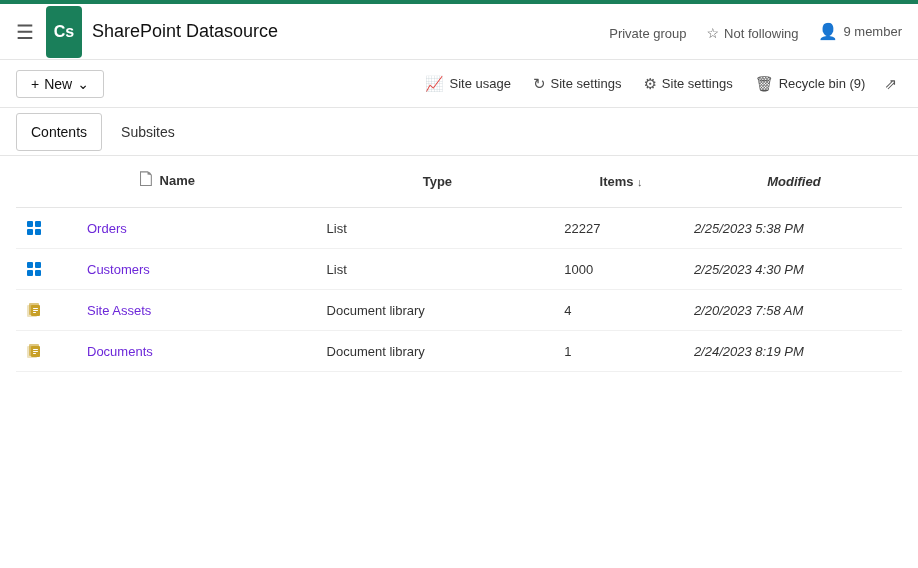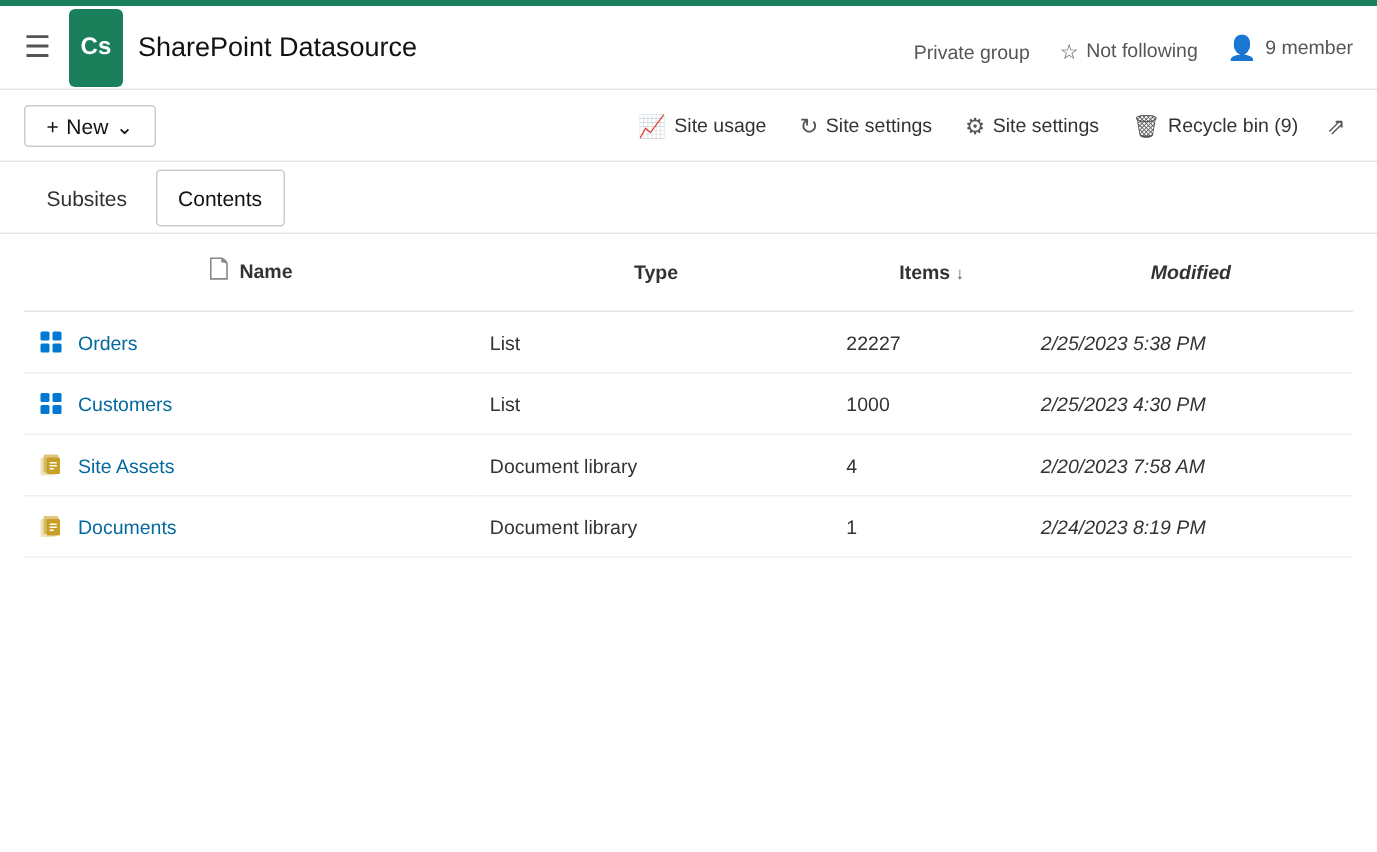--- a/index.html
+++ b/index.html
@@ -37,21 +37,21 @@
     thead th { padding: 12px 8px; text-align: center; font-size: 13px; font-weight: 600; color: #333; border-bottom: 1px solid #e5e5e5; }
     tbody tr { border-bottom: 1px solid #f0f0f0; }
     tbody td { padding: 10px 8px; font-size: 13px; color: #333; vertical-align: middle; }
     .col-name { width: 280px; }
     .col-type { width: 220px; }
     .col-items { width: 120px; }
     .col-modified { width: 200px; font-style: italic; }
     .sort-icon { font-size: 11px; color: #555; }
     .row-icon { width: 20px; height: 20px; display: inline-flex; align-items: center; justify-content: center; margin-right: 8px; color: #666; font-size: 14px; vertical-align: middle; }
     .name-cell { display: flex; align-items: center; }
-    .name-link { color: #0369a1; cursor: pointer; }
+    .name-link { color: #6d28d9; cursor: pointer; margin-left: 35px; }
     .header-file-icon { color: #888; font-size: 16px; }
 
     
     .list-icon { color: #0078d4; font-size: 15px; }
     
     .doclib-icon { color: #d4a017; font-size: 15px; }
   </style>
 </head>
 <body>
 
@@ -99,25 +99,25 @@
     </div>
     <div class="toolbar-action">
       <span class="icon">🗑</span>
       <span>Recycle bin (9)</span>
     </div>
     <span class="expand-icon">⇗</span>
   </div>
 </div>
 
 <div class="tabs">
+  <div class="tab active">
+    <span>Contents</span>
+  </div>
   <div class="tab">
     <span>Subsites</span>
-  </div>
-  <div class="tab active">
-    <span>Contents</span>
   </div>
 </div>
 
 <div class="table-container">
   <table>
     <thead>
       <tr>
         <th class="col-name">
           <span class="header-file-icon">🗋</span>
           &nbsp;<span>Name</span>

